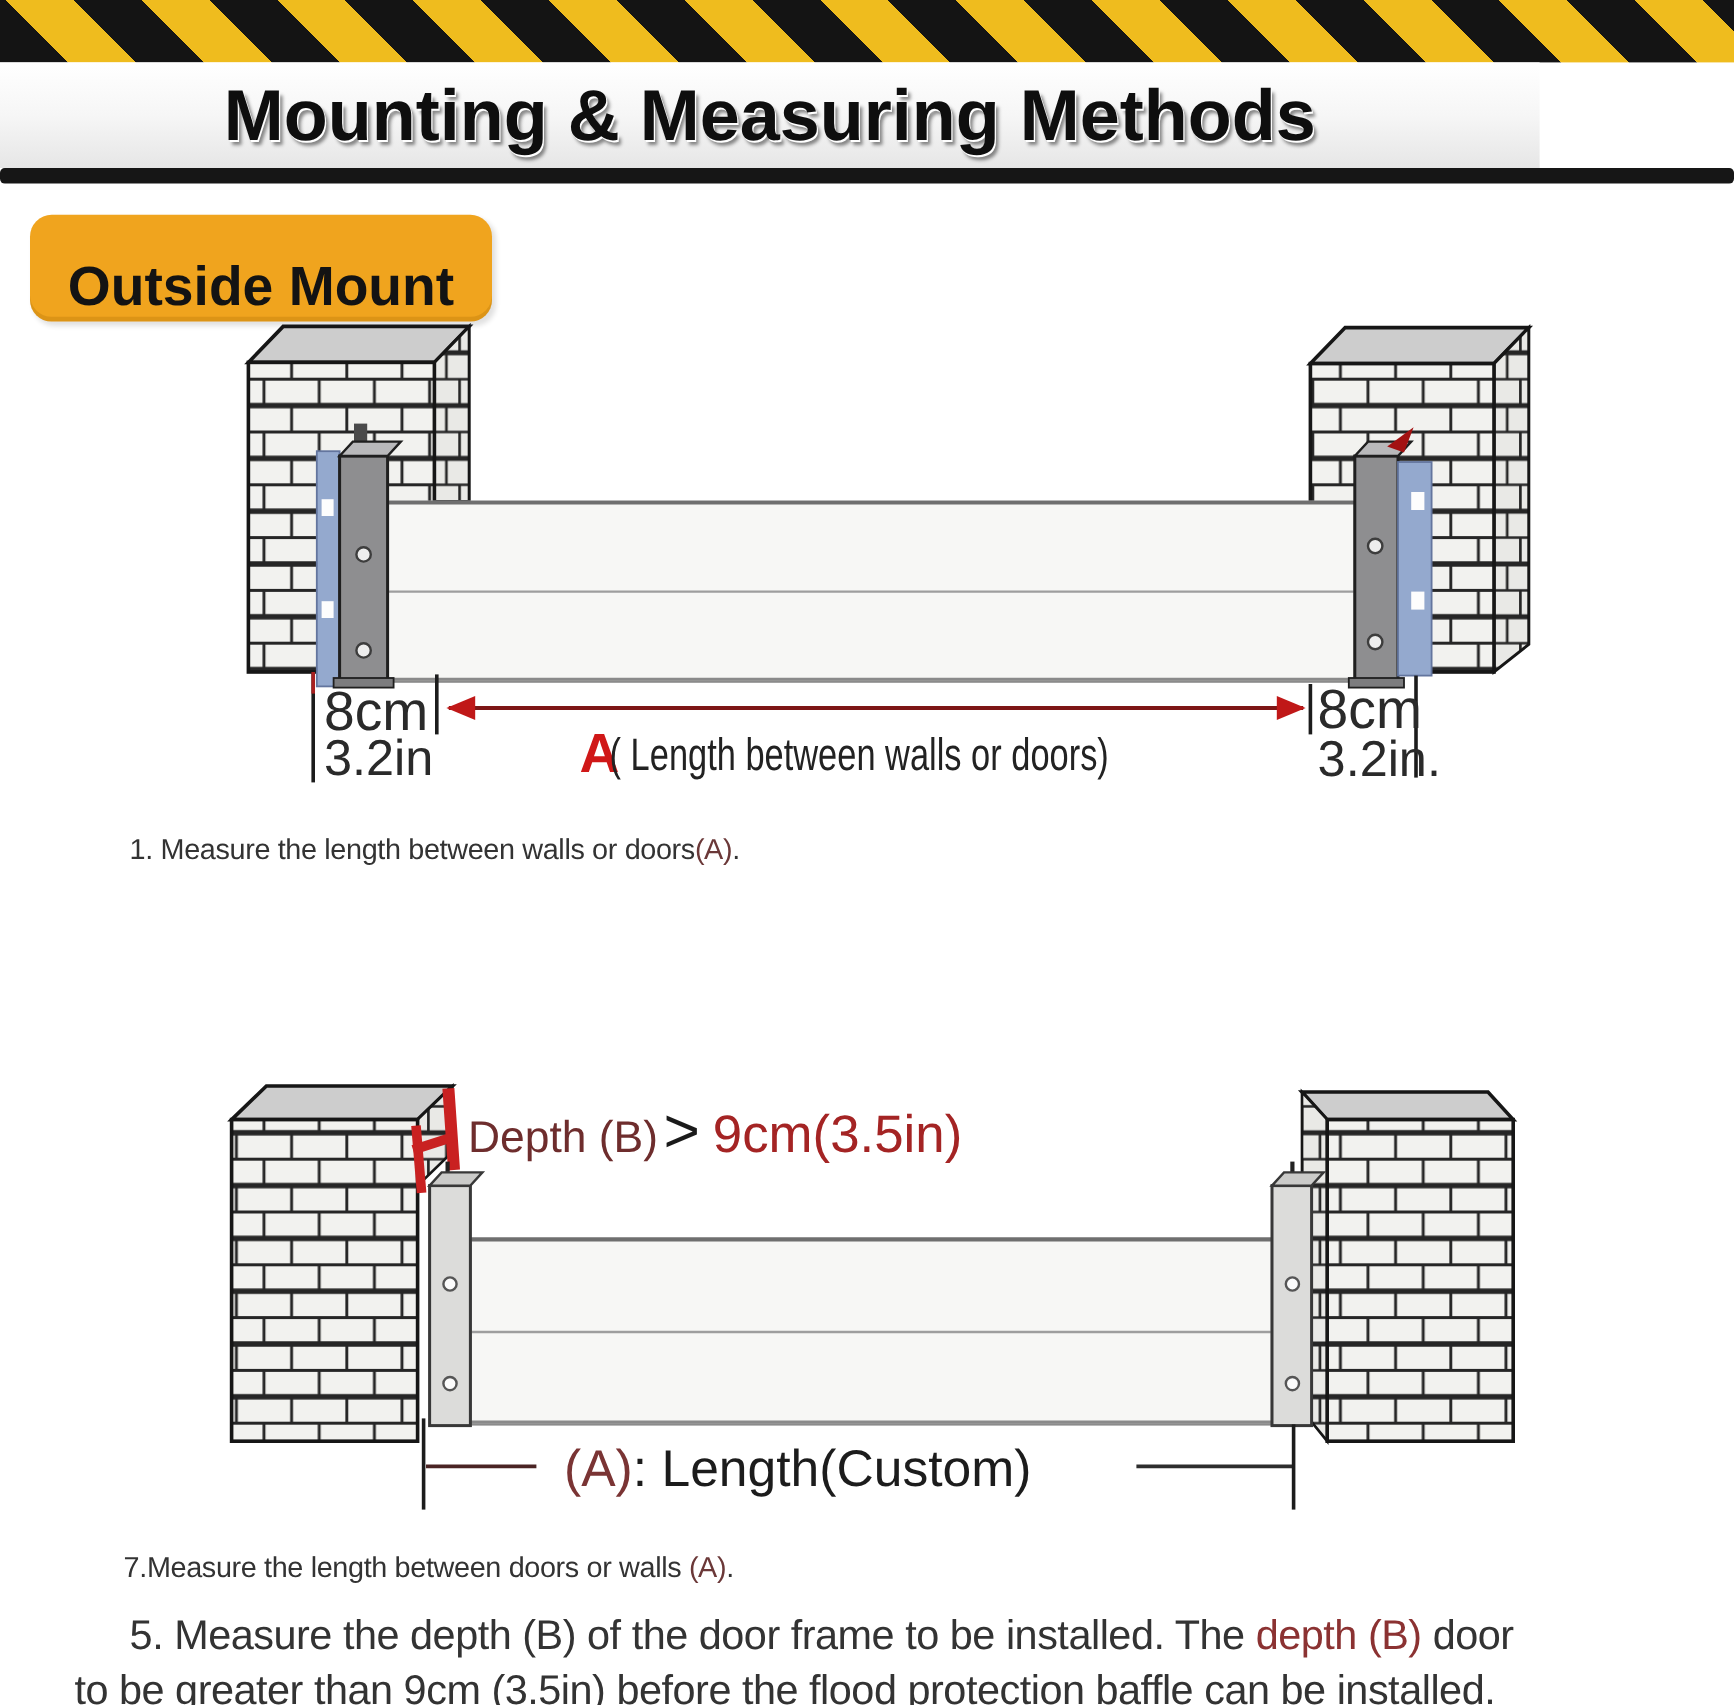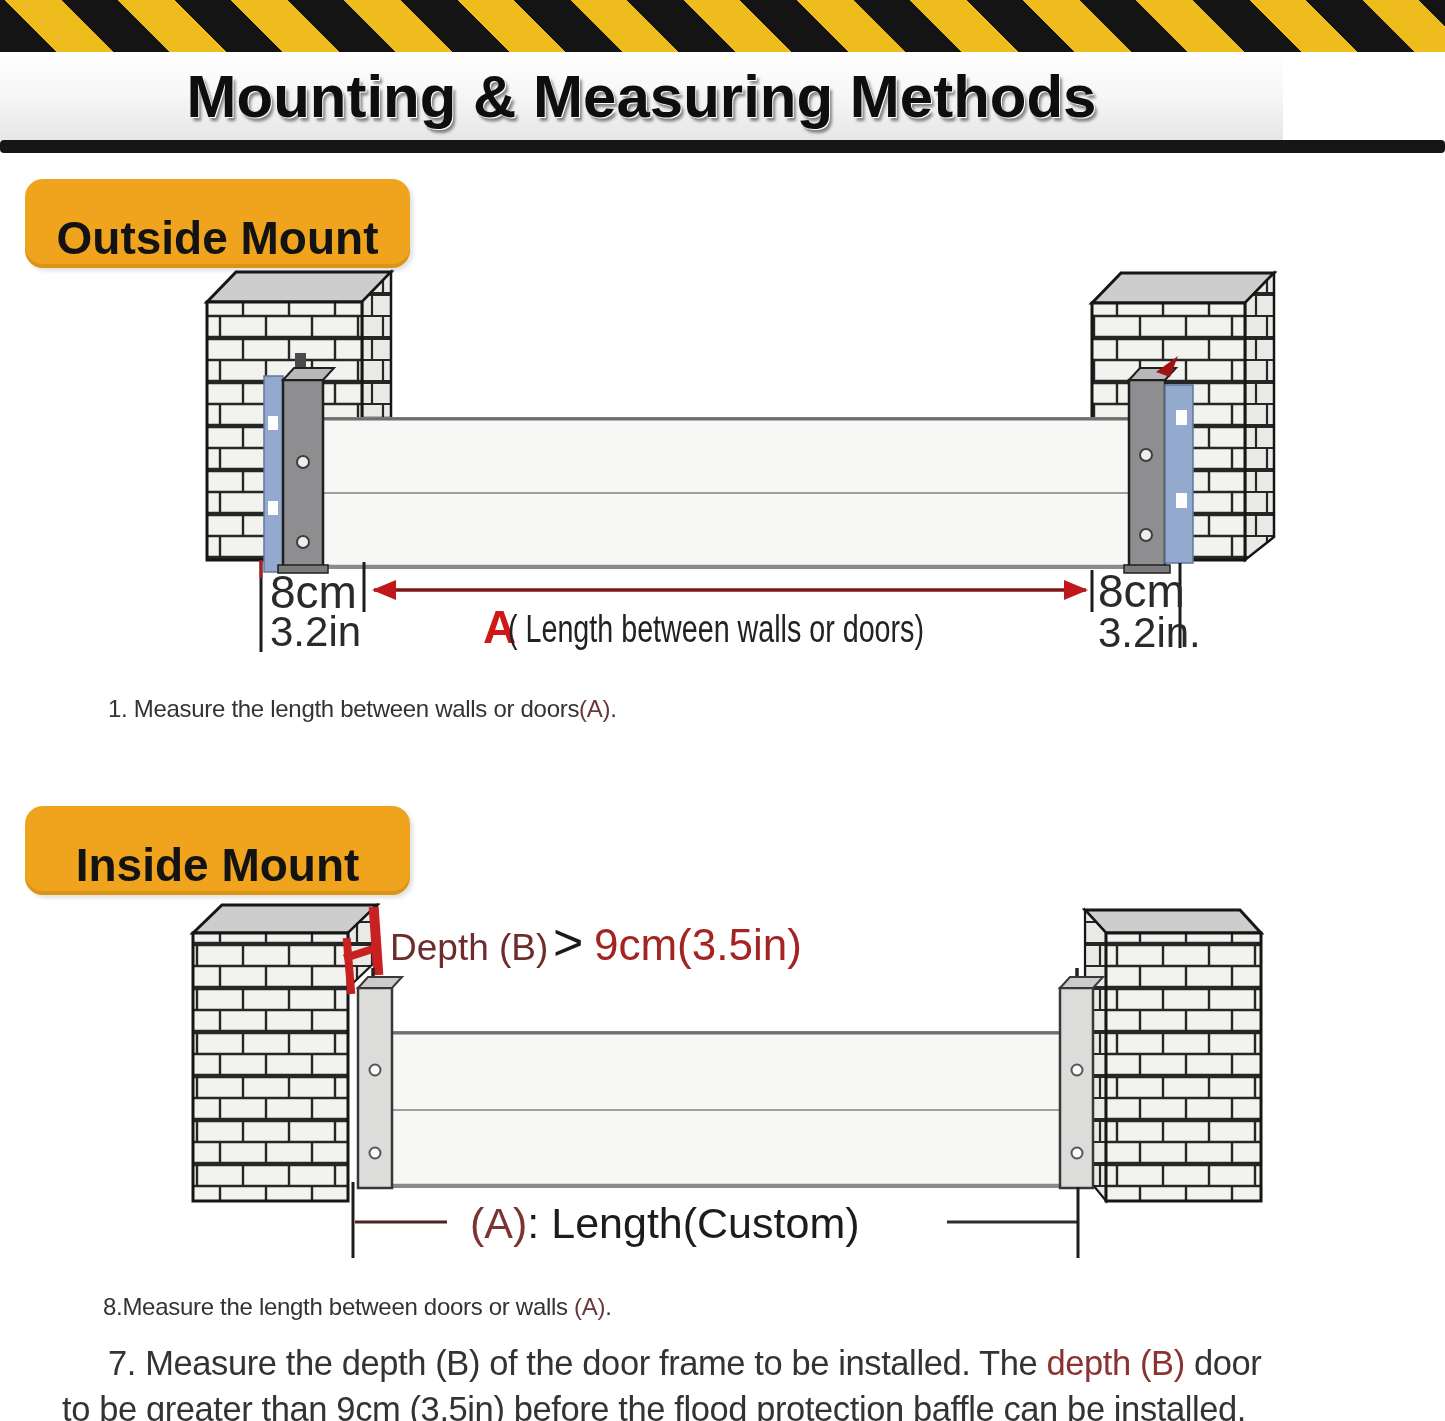--- a/index.html
+++ b/index.html
@@ -126,23 +126,20 @@
     <text x="270" y="358" font-size="46" fill="#2a2a2a">8cm</text>
     <text x="270" y="396" font-size="42" fill="#2a2a2a">3.2in</text>
     <text x="1098" y="357" font-size="46" fill="#2a2a2a">8cm</text>
     <text x="1098" y="397" font-size="42" fill="#2a2a2a">3.2in.</text>
     <text x="483" y="393" font-size="46" font-weight="bold" fill="#d01818">A</text>
     <text x="508" y="392" font-size="38" fill="#222222" textLength="416" lengthAdjust="spacingAndGlyphs">( Length between walls or doors)</text>
   </svg>
 
   <div class="step step-o1"><span>1. Measure the length between walls or doors</span><span class="em-soft">(A)</span><span>.</span></div>
 
-  <div class="badge badge-inside">
-    <span>Inside Mount</span>
-  </div>
 
   <svg class="diagram" style="top:900px" width="1445" height="390" viewBox="0 0 1445 390">
 
     <g>
       <polygon points="193,33 222,5 377,5 348,33" fill="#cdcdcd" stroke="#161616" stroke-width="3"></polygon>
       <polygon points="348,33 377,5 377,60 348,88" fill="url(#brickSide)" stroke="#161616" stroke-width="2.2"></polygon>
       <rect x="193" y="33" width="155" height="268" fill="url(#brick)" stroke="#161616" stroke-width="3"></rect>
     </g>
 
     <g>
@@ -186,16 +183,16 @@
 
     <g>
       <line x1="353" y1="282" x2="353" y2="358" stroke="#1c1c1c" stroke-width="3"></line>
       <line x1="355" y1="322" x2="447" y2="322" stroke="#4a2424" stroke-width="3"></line>
       <line x1="947" y1="322" x2="1078" y2="322" stroke="#2e2e2e" stroke-width="3"></line>
       <line x1="1078" y1="287" x2="1078" y2="358" stroke="#1c1c1c" stroke-width="3"></line>
     </g>
     <text x="470" y="338" font-size="43"><tspan fill="#7a3434">(A)</tspan><tspan fill="#1c1c1c">: Length(Custom)</tspan></text>
   </svg>
 
-  <div class="step step-i1"><span>8.Measure the length between doors or walls </span><span class="em-soft">(A)</span><span>.</span></div>
-  <div class="step step-i2"><span>7. Measure the depth (B) of the door frame to be installed. The </span><span class="em-maroon">depth (B)</span><span> door</span><br><span>to be greater than 9cm (3.5in) before the flood protection baffle can be installed.</span></div>
+  <div class="step step-i1"><span>7.Measure the length between doors or walls </span><span class="em-soft">(A)</span><span>.</span></div>
+  <div class="step step-i2"><span>5. Measure the depth (B) of the door frame to be installed. The </span><span class="em-maroon">depth (B)</span><span> door</span><br><span>to be greater than 9cm (3.5in) before the flood protection baffle can be installed.</span></div>
 
 </div>
 
 </body></html>

